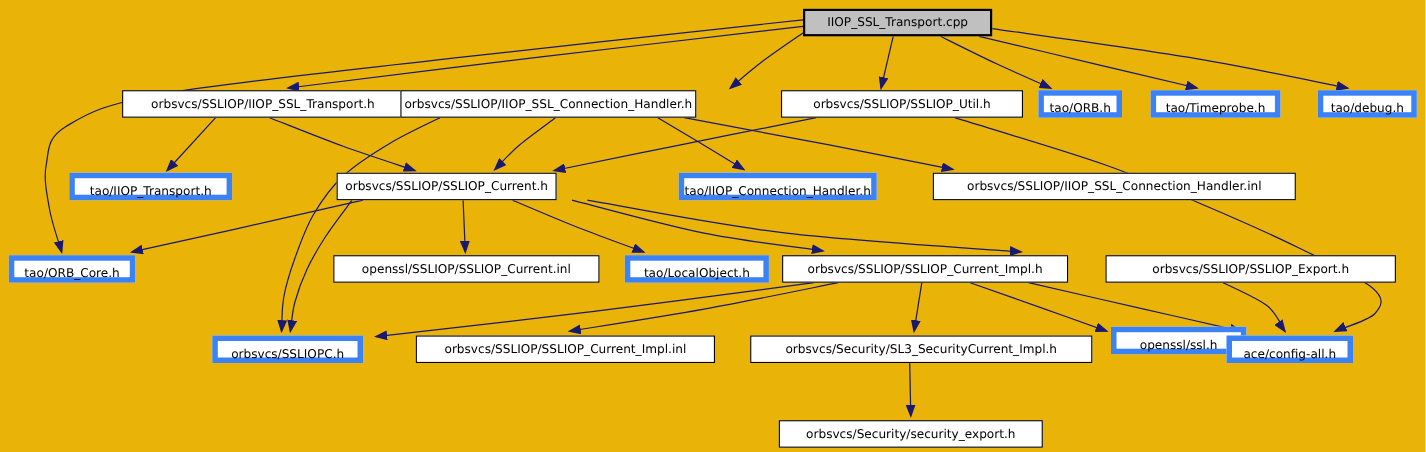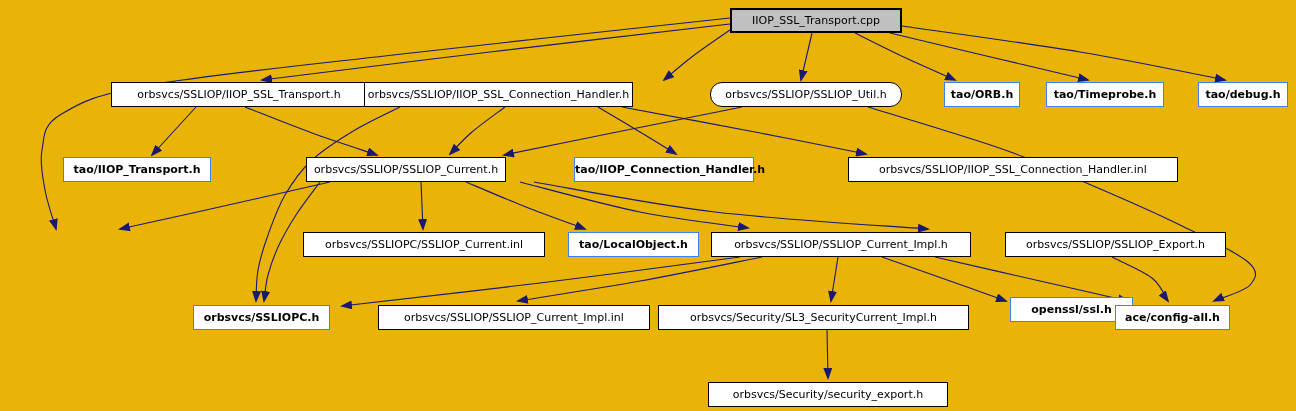--- a/index.html
+++ b/index.html
@@ -17,21 +17,21 @@
     height:25px;
     line-height:23px;
     text-align:center;
     font-size:11px;
     color:#000000;
     background:#ffffff;
     white-space:nowrap;
     z-index:2;
   }
   .node.documented{border:1px solid #000000;cursor:pointer;}
-  .node.external{border:1px solid #3b82f6;font-weight:bold;}
+  .node.external{border:5px solid #3b82f6;}
   .node.root{border:2px solid #000000;background:#c0c0c0;line-height:21px;}
   .edge{fill:none;stroke:#191970;stroke-width:1.1px;}
 </style>
 </head>
 <body>
 
 <div id="canvas">
   <svg id="edges" xmlns="http://www.w3.org/2000/svg" width="1296" height="411" viewBox="0 0 1296 411">
     <defs>
       <marker id="arrow" markerUnits="userSpaceOnUse" markerWidth="12" markerHeight="9" refX="10" refY="4.5" orient="auto">
@@ -65,31 +65,32 @@
         <path class="edge" d="M838,257 L831,301" marker-end="url(#arrow)"></path>
         <path class="edge" d="M882,257 C893.3,261.0 929.3,273.7 950,281 C970.7,288.3 996.7,297.7 1006,301" marker-end="url(#arrow)"></path>
         <path class="edge" d="M935,257 C952.5,261.0 1007.8,273.7 1040,281 C1072.2,288.3 1113.3,297.7 1128,301" marker-end="url(#arrow)"></path>
         <path class="edge" d="M1112,257 C1118.7,260.5 1142.7,270.7 1152,278 C1161.3,285.3 1165.3,297.2 1168,301" marker-end="url(#arrow)"></path>
         <path class="edge" d="M827,330 L828,378" marker-end="url(#arrow)"></path>
       </g>
   </svg>
 <div class="node root" style="left: 730px; top: 8px; width: 172px;">IIOP_SSL_Transport.cpp</div>
     <div class="node documented" style="left: 83px; top: 82px; width: 256px; margin-left: 28px;">orbsvcs/SSLIOP/IIOP_SSL_Transport.h</div>
     <div class="node documented" style="left: 364px; top: 82px; width: 269px;">orbsvcs/SSLIOP/IIOP_SSL_Connection_Handler.h</div>
-    <div class="node documented" style="left: 710px; top: 82px; width: 192px; border-radius: 12px;">orbsvcs/SSLIOP/SSLIOP_Util.h</div>
+    <div class="node documented" style="left: 710px; top: 82px; width: 220px;">orbsvcs/SSLIOP/SSLIOP_Util.h</div>
     <div class="node external" style="left: 944px; top: 82px; width: 76px;">tao/ORB.h</div>
     <div class="node external" style="left: 1046px; top: 82px; width: 118px;">tao/Timeprobe.h</div>
     <div class="node external" style="left: 1198px; top: 82px; width: 90px;">tao/debug.h</div>
     <div class="node external" style="left: 63px; top: 157px; width: 148px;">tao/IIOP_Transport.h</div>
     <div class="node documented" style="left: 306px; top: 157px; width: 200px;">orbsvcs/SSLIOP/SSLIOP_Current.h</div>
-    <div class="node external" style="left: 574px; top: 157px; width: 180px;">tao/IIOP_Connection_Handler.h</div>
+    <div class="node external" style="left: 617px; top: 157px; width: 180px;">tao/IIOP_Connection_Handler.h</div>
     <div class="node documented" style="left: 848px; top: 157px; width: 330px;">orbsvcs/SSLIOP/IIOP_SSL_Connection_Handler.inl</div>
-    <div class="node documented" style="left: 303px; top: 232px; width: 242px;">orbsvcs/SSLIOPC/SSLIOP_Current.inl</div>
+    <div class="node external" style="left: 8px; top: 232px; width: 115px;">tao/ORB_Core.h</div>
+    <div class="node documented" style="left: 303px; top: 232px; width: 242px;">openssl/SSLIOP/SSLIOP_Current.inl</div>
     <div class="node external" style="left: 568px; top: 232px; width: 131px;">tao/LocalObject.h</div>
     <div class="node documented" style="left: 711px; top: 232px; width: 260px;">orbsvcs/SSLIOP/SSLIOP_Current_Impl.h</div>
-    <div class="node documented" style="left: 1005px; top: 232px; width: 221px;">orbsvcs/SSLIOP/SSLIOP_Export.h</div>
+    <div class="node documented" style="left: 1005px; top: 232px; width: 264px;">orbsvcs/SSLIOP/SSLIOP_Export.h</div>
     <div class="node external" style="left: 193px; top: 305px; width: 137px;">orbsvcs/SSLIOPC.h</div>
     <div class="node documented" style="left: 378px; top: 305px; width: 272px;">orbsvcs/SSLIOP/SSLIOP_Current_Impl.inl</div>
-    <div class="node documented" style="left: 658px; top: 305px; width: 311px;">orbsvcs/Security/SL3_SecurityCurrent_Impl.h</div>
+    <div class="node documented" style="left: 682px; top: 305px; width: 311px;">orbsvcs/Security/SL3_SecurityCurrent_Impl.h</div>
     <div class="node external" style="left: 992px; top: 297px; width: 123px; margin-left: 18px;">openssl/ssl.h</div>
     <div class="node external" style="left: 1115px; top: 305px; width: 115px;">ace/config-all.h</div>
     <div class="node documented" style="left: 708px; top: 382px; width: 240px;">orbsvcs/Security/security_export.h</div>
   </div>
 
 </body></html>

